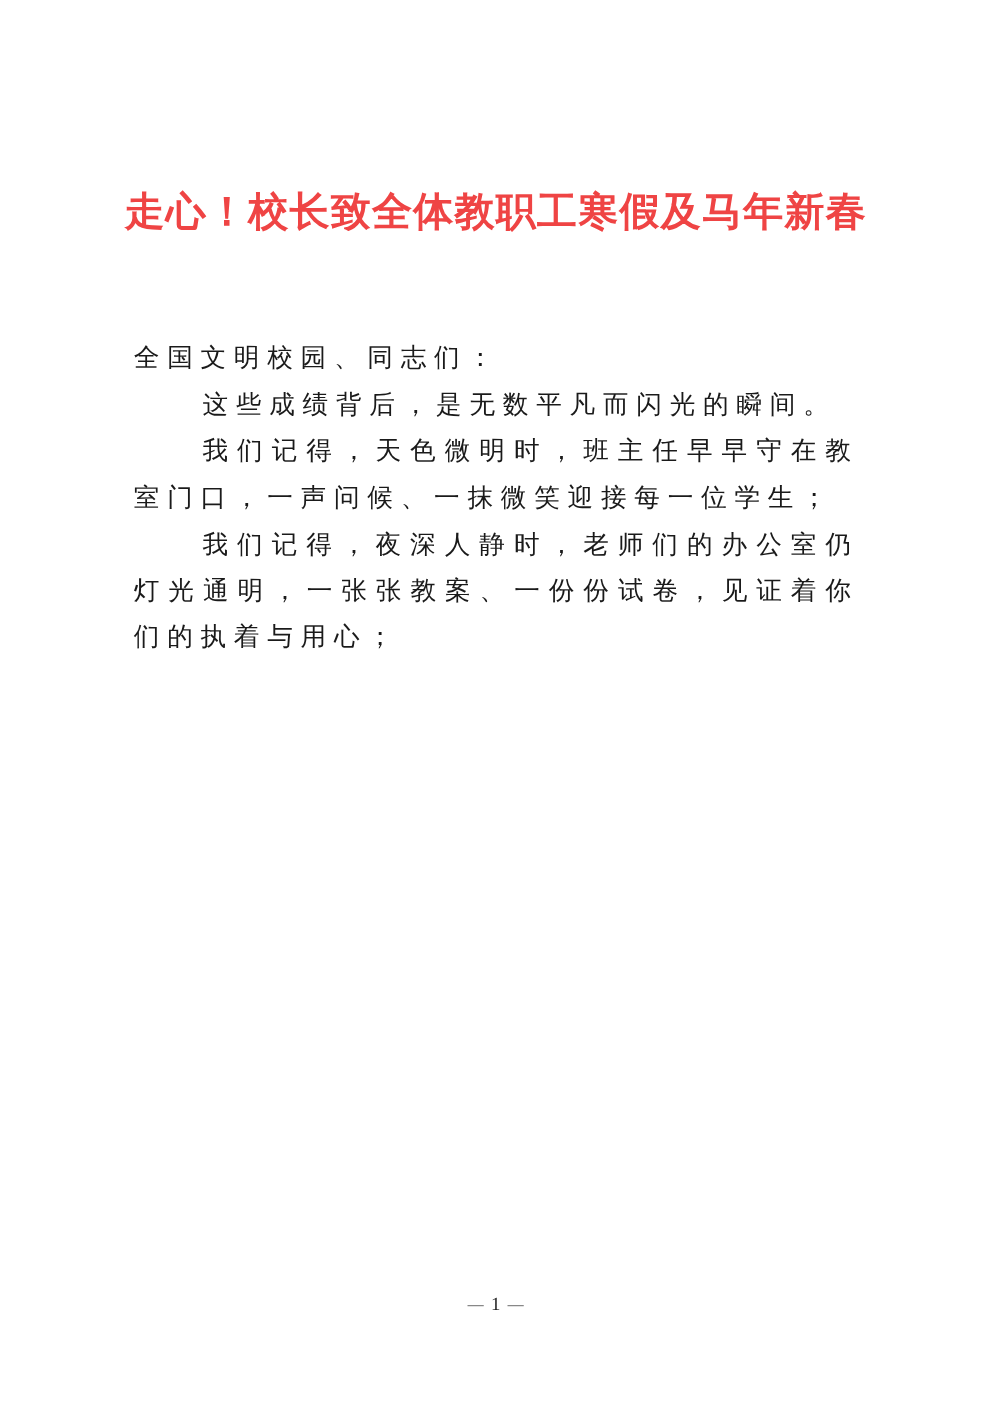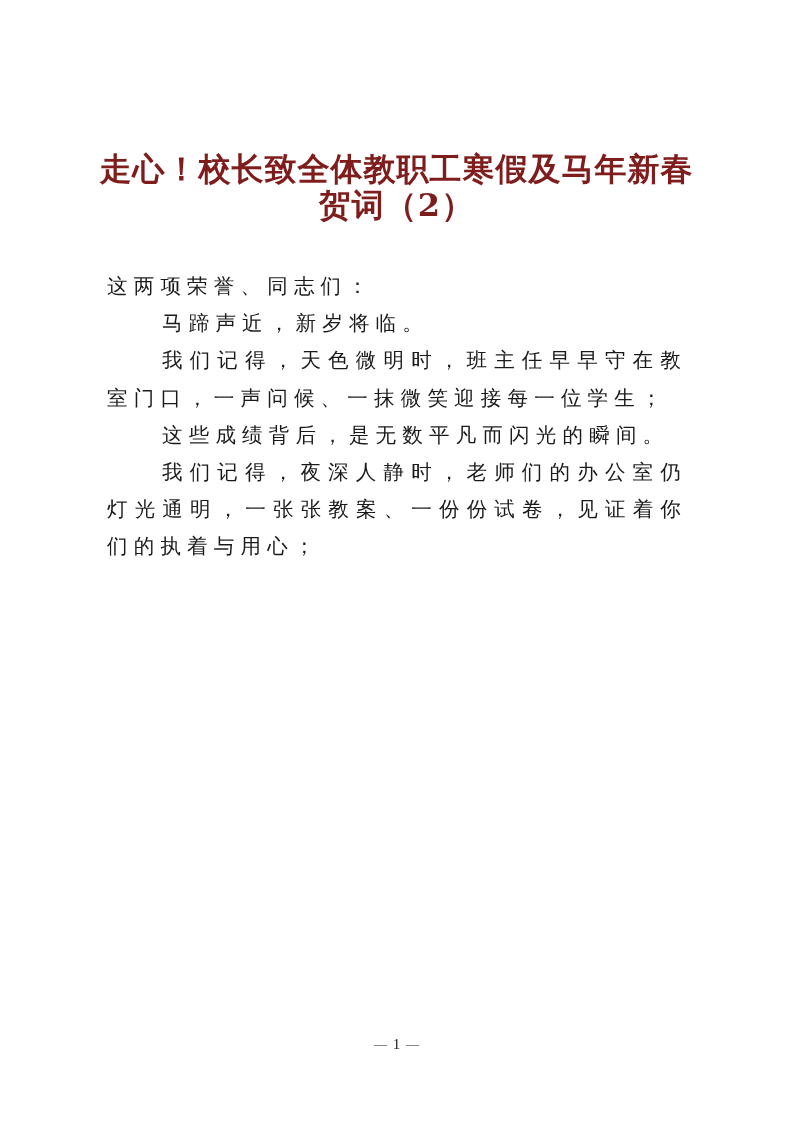--- a/index.html
+++ b/index.html
@@ -25,21 +25,21 @@
       position: absolute;
       left: 96px;
       width: 601px;
       top: 151px;
       text-align: center;
       font-family: "DejaVu Serif", "Liberation Serif", serif;
       font-weight: bold;
       font-size: 32px;
       line-height: 36px;
       letter-spacing: 1px;
-      color: #7f1d1d;
+      color: #ef4444;
     }
     .title .tline { display: block; white-space: nowrap; }
     .body-text {
       position: absolute;
       left: 107px;
       top: 268px;
       width: 580px;
       font-family: "DejaVu Serif", "Liberation Serif", serif;
       font-size: 20.5px;
       line-height: 37.2px;
@@ -73,28 +73,26 @@
       margin: 0 6px;
     }
   </style>
 </head>
 <body>
 
 <div class="page">
 
   <h1 class="title" style="margin:0;">
     <span class="tline">走心！校长致全体教职工寒假及马年新春</span>
-    <span class="tline">贺词（2）</span>
   </h1>
 
   <div class="body-text">
-    <p class="salutation">这两项荣誉、同志们：</p>
-    <p class="indent">马蹄声近，新岁将临。</p>
+    <p class="salutation">全国文明校园、同志们：</p>
+    <p class="indent">这些成绩背后，是无数平凡而闪光的瞬间。</p>
     <p class="indent">我们记得，天色微明时，班主任早早守在教室门口，一声问候、一抹微笑迎接每一位学生；</p>
-    <p class="indent">这些成绩背后，是无数平凡而闪光的瞬间。</p>
     <p class="indent">我们记得，夜深人静时，老师们的办公室仍灯光通明，一张张教案、一份份试卷，见证着你们的执着与用心；</p>
 
   </div>
 
   <div class="page-number">
     <span class="dash"></span><span>1</span><span class="dash"></span>
   </div>
 
 </div>
 

